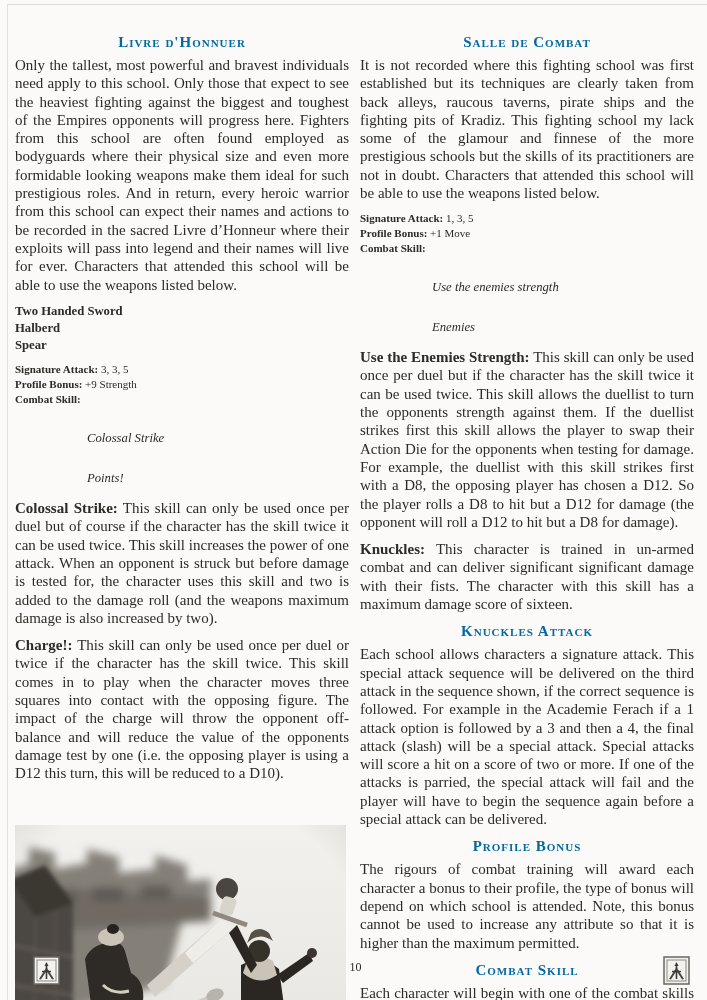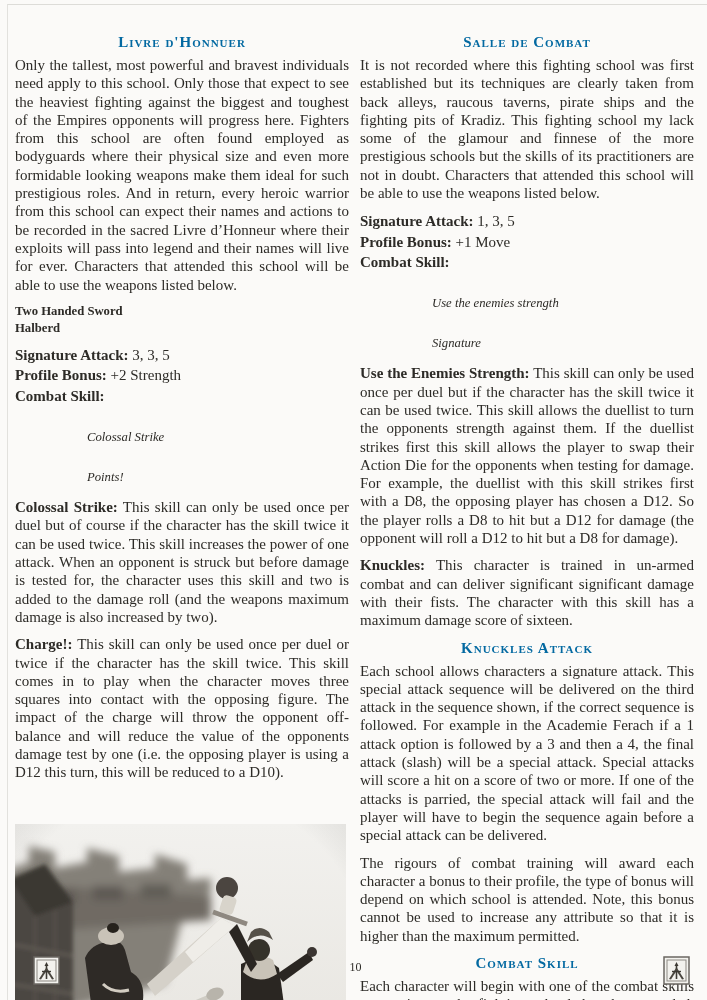--- a/index.html
+++ b/index.html
@@ -22,21 +22,21 @@
     margin:10px 0 5px; font-size:15px; font-weight:bold;
     font-variant:small-caps; letter-spacing:1px; text-align:center;
     color:#0369a1; font-family:"Liberation Serif", serif;
   }
   .section-title.first { margin-top:0; }
   .body-par {
     margin:0 0 9px; font-size:15px; line-height:1.22; text-align:justify;
   }
   .weapon-list { margin:0 0 8px; }
   .weapon { font-weight:bold; font-size:12.7px; line-height:1.35; }
-  .stat-line { font-size:15px; line-height:1.35; }
+  .stat-line { font-size:11px; line-height:1.35; }
   .stat-label { font-weight:bold; }
   .skill-names { margin:1px 0 12px 72px; }
   .skill-name { font-style:italic; font-size:12.7px; line-height:1.35;margin-top:23px; }
   .b { font-weight:bold; }
   .photo-wrap { margin-top:42px; }
   .footer {
     position:absolute; left:4px; right:0; bottom:10px; height:34px;
   }
   .page-number {
     position:absolute; left:0; right:0; top:4px; text-align:center;
@@ -54,29 +54,30 @@
 
   <div class="columns">
 
     <div class="col">
       <h2 class="section-title first">Livre d'Honnuer</h2>
       <p class="body-par">Only the tallest, most powerful and bravest individuals need apply to this school. Only those that expect to see the heaviest fighting against the biggest and toughest of the Empires opponents will progress here. Fighters from this school are often found employed as bodyguards where their physical size and even more formidable looking weapons make them ideal for such prestigious roles. And in return, every heroic warrior from this school can expect their names and actions to be recorded in the sacred Livre d’Honneur where their exploits will pass into legend and their names will live for ever. Characters that attended this school will be able to use the weapons listed below.</p>
 
       <div class="weapon-list">
         <div class="weapon">Two Handed Sword</div>
         <div class="weapon">Halberd</div>
+        <div class="weapon">Spear</div>
       </div>
 
       <div class="stat-line">
         <span class="stat-label">Signature Attack:</span>
         <span>3, 3, 5</span>
       </div>
       <div class="stat-line">
         <span class="stat-label">Profile Bonus:</span>
-        <span>+2 Strength</span>
+        <span>+9 Strength</span>
       </div>
       <div class="stat-line">
         <span class="stat-label">Combat Skill:</span>
       </div>
       <div class="skill-names">
         <div class="skill-name">Colossal Strike</div>
         <div class="skill-name">Points!</div>
       </div>
 
       <p class="body-par"><span class="b">Colossal Strike:</span> <span>This skill can only be used once per duel but of course if the character has the skill twice it can be used twice. This skill increases the power of one attack. When an opponent is struck but before damage is tested for, the character uses this skill and two is added to the damage roll (and the weapons maximum damage is also increased by two).</span></p>
@@ -190,29 +191,30 @@
       </div>
       <div class="stat-line">
         <span class="stat-label">Profile Bonus:</span>
         <span>+1 Move</span>
       </div>
       <div class="stat-line">
         <span class="stat-label">Combat Skill:</span>
       </div>
       <div class="skill-names">
         <div class="skill-name">Use the enemies strength</div>
-        <div class="skill-name">Signature</div>
+        <div class="skill-name">Enemies</div>
       </div>
 
       <p class="body-par"><span class="b">Use the Enemies Strength:</span> <span>This skill can only be used once per duel but if the character has the skill twice it can be used twice. This skill allows the duellist to turn the opponents strength against them. If the duellist strikes first this skill allows the player to swap their Action Die for the opponents when testing for damage. For example, the duellist with this skill strikes first with a D8, the opposing player has chosen a D12. So the player rolls a D8 to hit but a D12 for damage (the opponent will roll a D12 to hit but a D8 for damage).</span></p>
       <p class="body-par"><span class="b">Knuckles:</span> <span>This character is trained in un-armed combat and can deliver significant significant damage with their fists. The character with this skill has a maximum damage score of sixteen.</span></p>
 
       <h2 class="section-title">Knuckles Attack</h2>
       <p class="body-par">Each school allows characters a signature attack. This special attack sequence will be delivered on the third attack in the sequence shown, if the correct sequence is followed. For example in the Academie Ferach if a 1 attack option is followed by a 3 and then a 4, the final attack (slash) will be a special attack. Special attacks will score a hit on a score of two or more. If one of the attacks is parried, the special attack will fail and the player will have to begin the sequence again before a special attack can be delivered.</p>
 
+      <h2 class="section-title">Profile Bonus</h2>
       <p class="body-par">The rigours of combat training will award each character a bonus to their profile, the type of bonus will depend on which school is attended. Note, this bonus cannot be used to increase any attribute so that it is higher than the maximum permitted.</p>
 
       <h2 class="section-title">Combat Skill</h2>
       <p class="body-par">Each character will begin with one of the combat skills appropriate to the fighting school that they attended, this will not cost a DP. Players can use Development Points to gain additional skills in the usual way from among the list of skills that are specific to the characters own fighting school. Players cannot select the same skill more than three times for their character.</p>
 
       <h2 class="section-title">Weapon Choice</h2>
       <p class="body-par">Players must select at least one weapon from the list for their</p>
     </div>
   </div>
 

